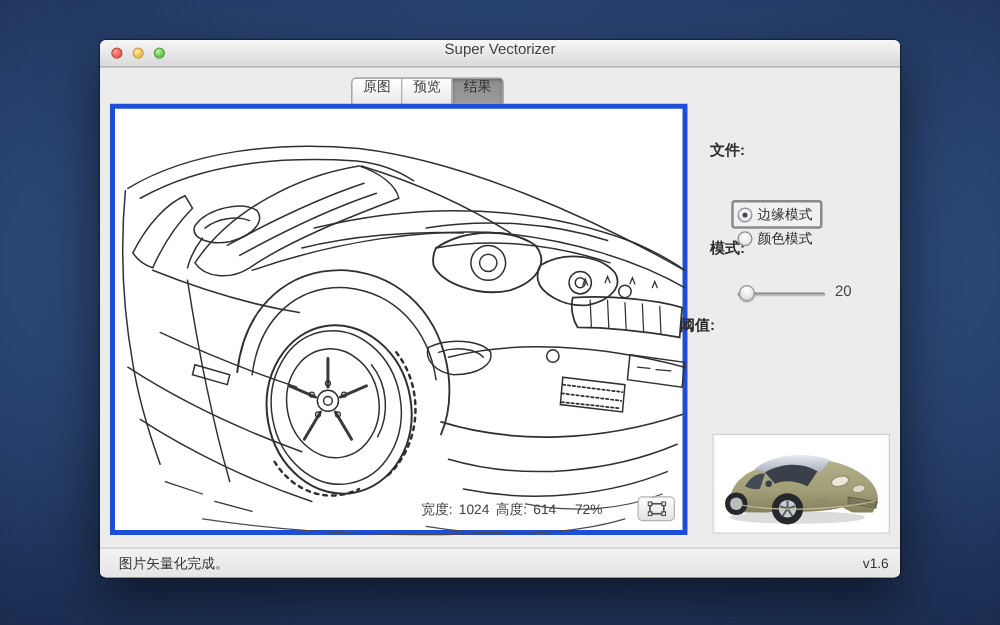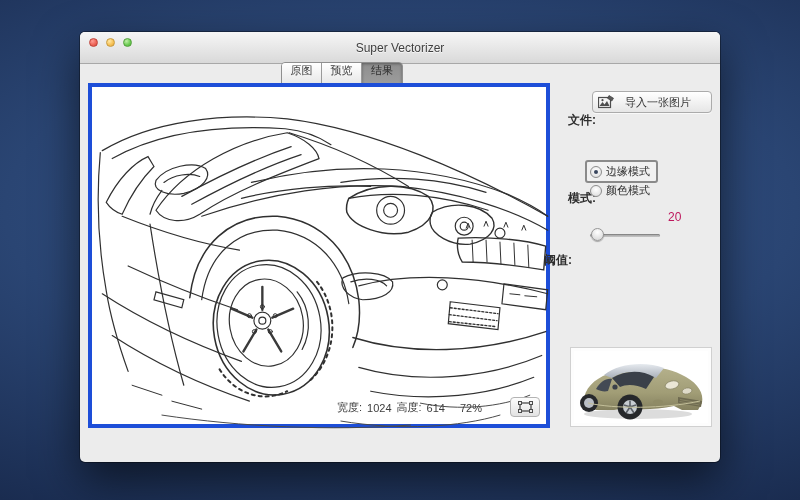--- a/index.html
+++ b/index.html
@@ -9,24 +9,24 @@
     background: radial-gradient(ellipse 130% 95% at 50% 42%, #35568c 0%, #2a4573 38%, #1a2c50 72%, #101c36 100%);
     position:relative;
   }
   .window {
     position:absolute; left:80px; top:32px; width:640px; height:430px;
     background:#ececec; border-radius:5px;
     box-shadow: 0 18px 45px rgba(0,0,0,.6), 0 0 0 1px rgba(0,0,0,.35);
     overflow:hidden;
   }
   .titlebar {
-    position:absolute; left:0; top:0; right:0; height:32px;
+    position:absolute; left:0; top:0; right:0; height:22px;
     background:linear-gradient(#f6f6f6,#d9d9d9);
     border-bottom:1px solid #a8a8a8;
-    display:flex; align-items:center; justify-content:center;
+    display:flex; justify-content:center;
   }
   .title { font-size:12px; color:#3f3f3f; text-shadow:0 1px 0 rgba(255,255,255,.7); }
   .lights { position:absolute; left:9px; top:6px; display:flex; gap:8px; }
   .light { width:9px; height:9px; border-radius:50%; display:inline-block; }
   .light.red    { background:radial-gradient(circle at 35% 30%, #ff9d94, #ec6255 60%, #d2473c); border:1px solid #c0443a; }
   .light.yellow { background:radial-gradient(circle at 35% 30%, #ffe9a8, #f6bf52 60%, #dda143); border:1px solid #c79b3e; }
   .light.green  { background:radial-gradient(circle at 35% 30%, #c0f0a8, #69ca4f 60%, #55ab3e); border:1px solid #52a13c; }
 
   .tabs {
     position:absolute; left:190px; top:30px; height:33px; display:flex;
@@ -83,21 +83,21 @@
     border-radius:50%; background:#39465e;
   }
 
   .slider { position:absolute; left:510px; top:196px; width:70px; height:14px; }
   .slider .track { position:absolute; left:0; right:0; top:6px; height:3px; background:linear-gradient(#a9a9a9,#c4c4c4); border-radius:2px; box-shadow:inset 0 1px 1px rgba(0,0,0,.25); }
   .slider .thumb {
     position:absolute; left:1px; top:0; width:13px; height:13px; border-radius:50%;
     background:radial-gradient(circle at 50% 30%, #ffffff, #d2d2d2); border:1px solid #979797;
     box-shadow:0 1px 1px rgba(0,0,0,.3);
   }
-  .slider-value { position:absolute; left:588px; top:178px; font-size:12px; color:#be185d; }
+  .slider-value { position:absolute; left:588px; top:194px; font-size:12px; color:#404040; }
 
   .thumb-box {
     position:absolute; left:490px; top:315px; width:142px; height:80px;
     background:#fdfdfd; border:1px solid #d0d0d0;
     display:flex; align-items:center; justify-content:center;
   }
 
   .statusbar {
     position:absolute; left:0; right:0; bottom:0; height:24px;
     background:linear-gradient(#f3f3f3,#e4e4e4); border-top:1px solid #cccccc;
@@ -234,31 +234,20 @@
         <rect x="1" y="1" width="2" height="2" fill="#ececec"></rect>
         <rect x="12" y="1" width="2" height="2" fill="#ececec"></rect>
         <rect x="1" y="9" width="2" height="2" fill="#ececec"></rect>
         <rect x="12" y="9" width="2" height="2" fill="#ececec"></rect>
       </svg>
     </div>
   </div>
 
   <div class="label" style="left:488px; top:36px;">文件:</div>
 
-  <div class="btn" style="top:59px;">
-    <span class="ic">
-      <svg width="17" height="14" viewBox="0 0 17 14">
-        <rect x="0.5" y="2.5" width="12" height="10" fill="none" stroke="#4d4d4d" stroke-width="1.2"></rect>
-        <path d="M 1.5,11 L 4.5,7 L 6.5,9.5 L 9,6 L 11.5,11 Z" fill="#4d4d4d"></path>
-        <circle cx="4.5" cy="5.2" r="1.1" fill="#4d4d4d"></circle>
-        <path d="M 11,0.5 L 15.5,3.2 L 13.8,6 L 9.5,3.3 Z" fill="#5a5a5a" stroke="#3d3d3d" stroke-width="0.7"></path>
-      </svg>
-    </span>
-    <span class="bl">导入一张图片</span>
-  </div>
 
 
   <div class="label" style="left:488px; top:114px;">模式:</div>
 
   <div class="focus-box">
     <label class="radio-row">
       <span class="radio on"></span>
       <span>边缘模式</span>
     </label>
   </div>
@@ -303,14 +292,18 @@
       <path d="M 56,49.5 L 56,56 M 50,54 L 56,56 M 52,62 L 56,56 M 60,62 L 56,56 M 62,54 L 56,56" stroke="#5a5f66" stroke-width="1.6" fill="none"></path>
       <ellipse cx="98" cy="34" rx="7" ry="4" transform="rotate(-14 98 34)" fill="#eae6d6" stroke="#8a8668" stroke-width="0.8"></ellipse>
       <ellipse cx="113" cy="40" rx="5" ry="3" transform="rotate(-12 113 40)" fill="#dfdbc9" stroke="#8a8668" stroke-width="0.7"></ellipse>
       <path d="M 104,46 L 128,50 L 127,56 L 104,52 Z" fill="#6e6a50"></path>
       <path d="M 106,48.5 L 126,52 M 105.5,50.5 L 125.5,54" stroke="#8f8b6a" stroke-width="0.8"></path>
       <ellipse cx="84" cy="51" rx="5" ry="2.6" fill="#8f8b66"></ellipse>
       <path d="M 14,52 C 40,58 90,58 126,50" stroke="#c4c09a" stroke-width="1" fill="none"></path>
     </svg>
   </div>
 
+  <div class="statusbar">
+    <span>图片矢量化完成。</span>
+    <span>v1.6</span>
+  </div>
 
 </div>
 
 </body></html>

